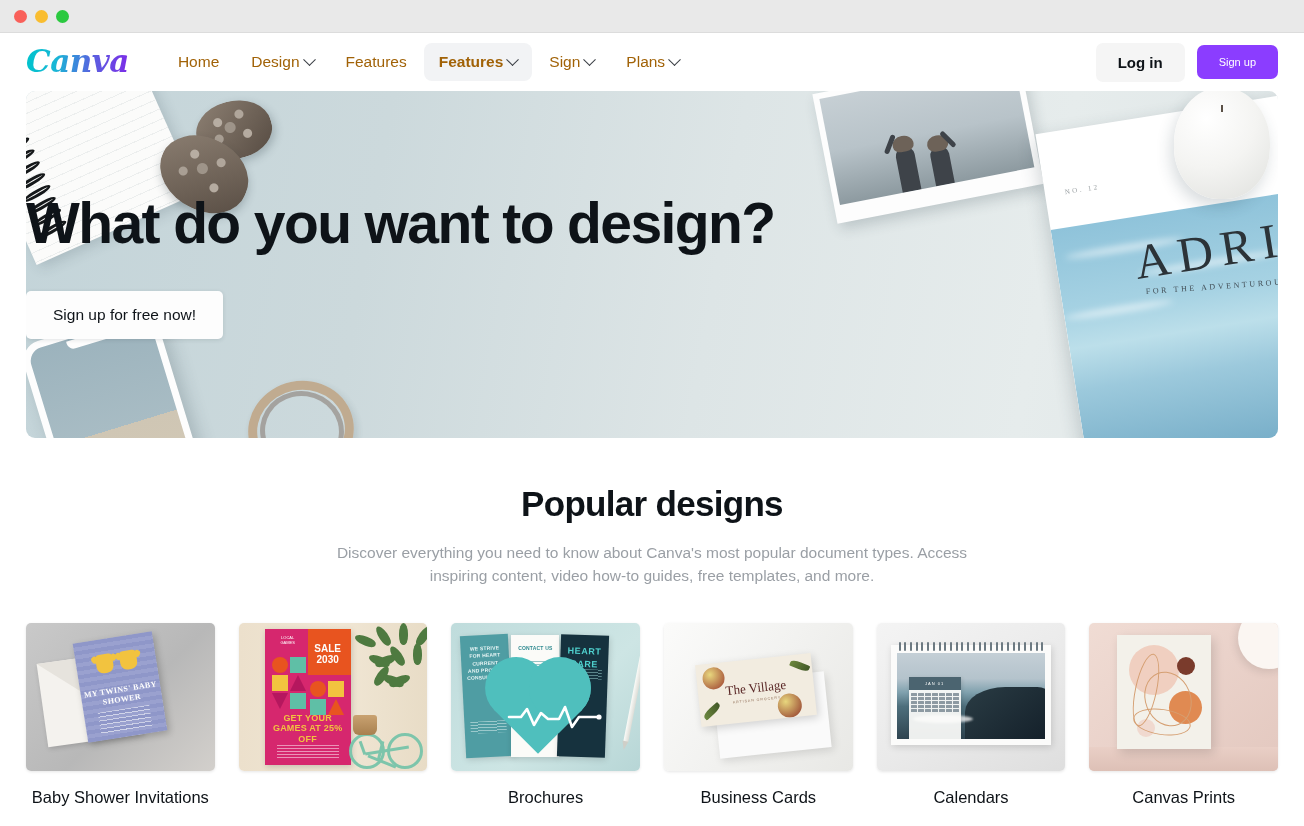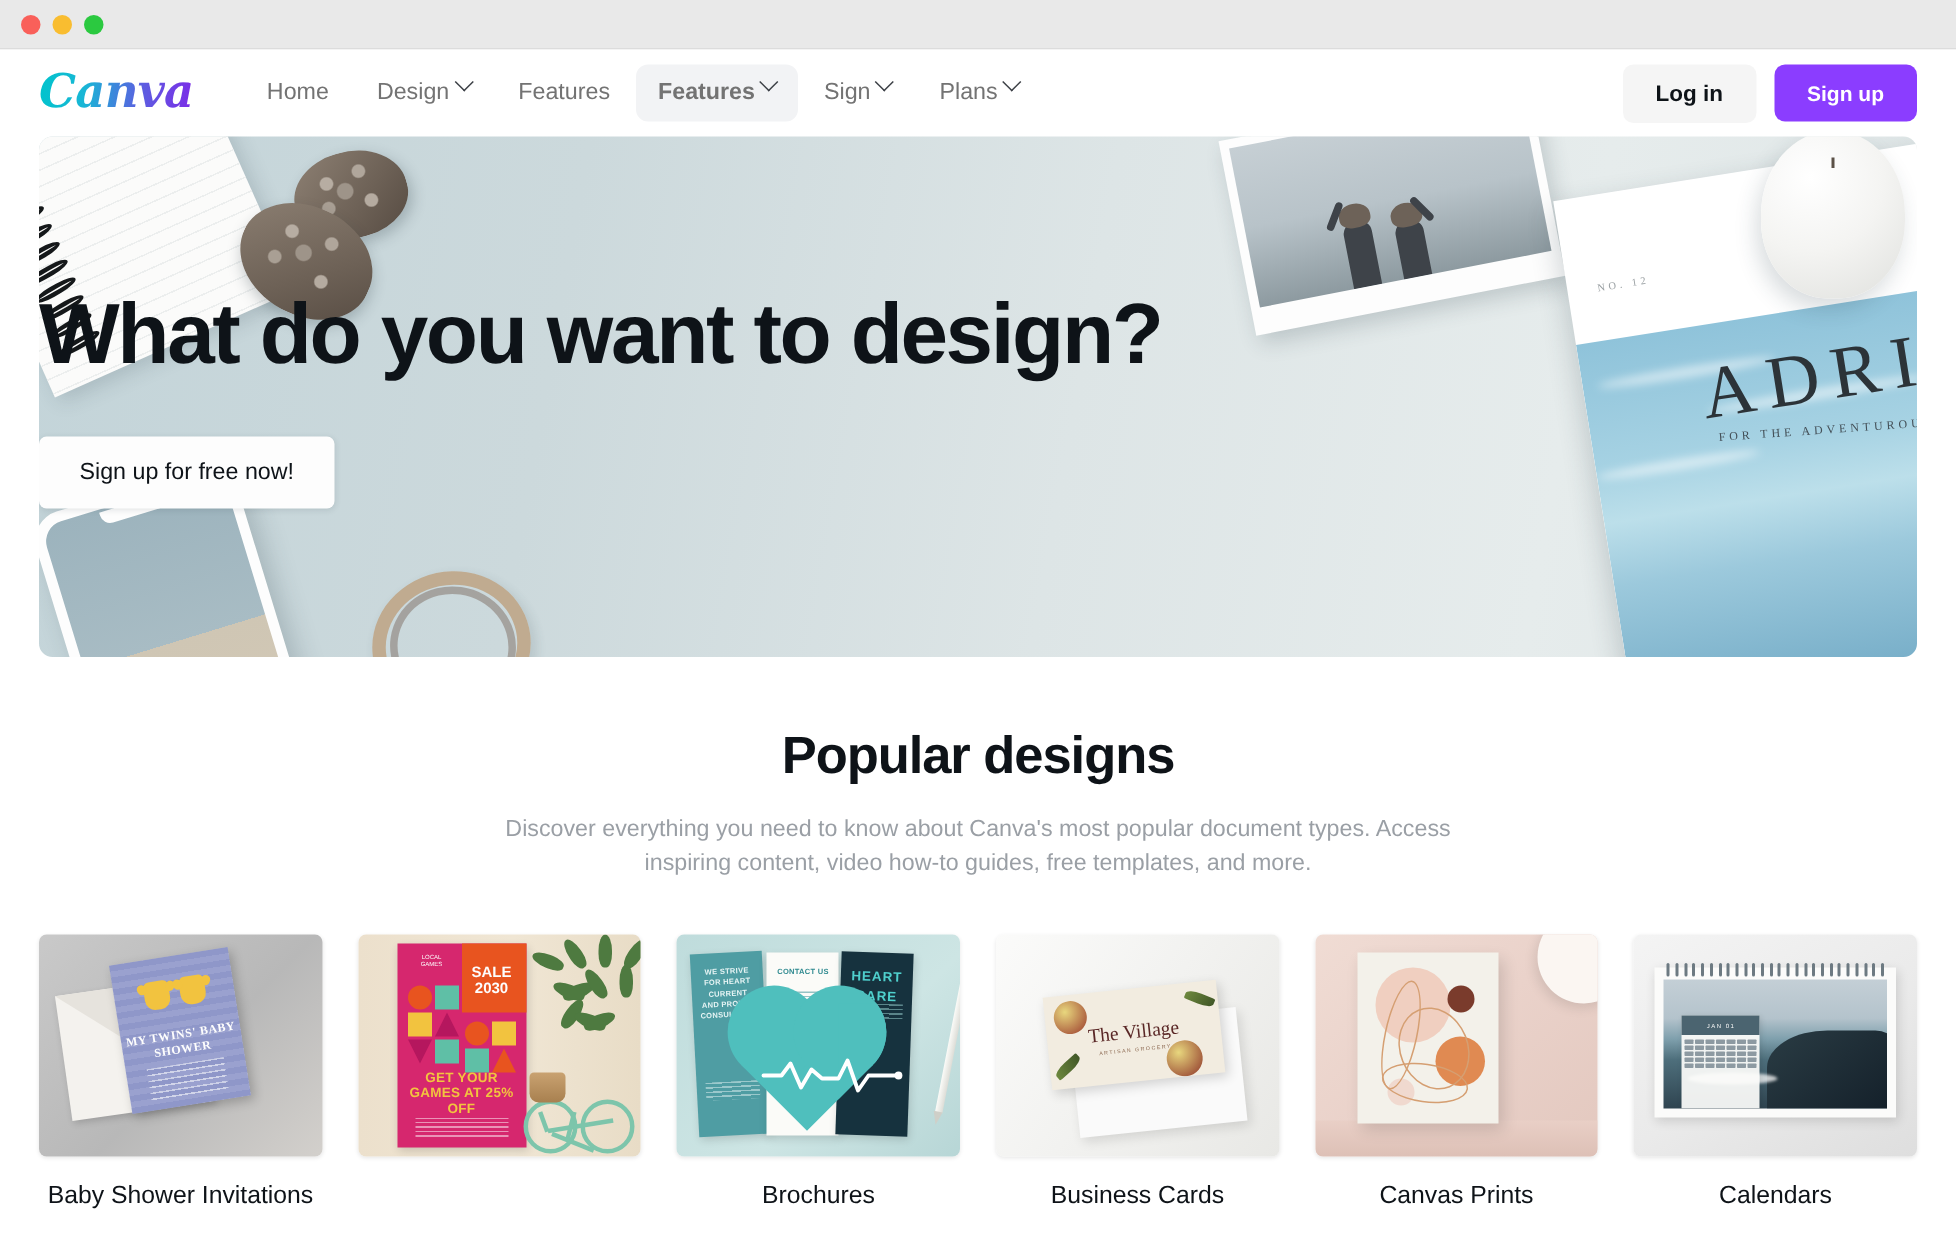--- a/index.html
+++ b/index.html
@@ -47,23 +47,24 @@
     background-clip: text;
     color: transparent;
     -webkit-text-fill-color: transparent;
     margin-right: 34px;
     padding-bottom: 3px;
     user-select: none;
   }
   .navlinks { display: flex; align-items: center; gap: 2px; }
   .navitem {
     display: flex;
+    align-items: center;
     gap: 5px;
     font-size: 15.5px;
-    color: #737373;
+    color: #a16207;
     padding: 10px 15px;
     border-radius: 8px;
     cursor: pointer;
     white-space: nowrap;
   }
   .navitem.active { background: #f2f3f5; font-weight: bold; }
   .chev {
     width: 9px; height: 9px;
     border-right: 1.6px solid #3b3f45;
     border-bottom: 1.6px solid #3b3f45;
@@ -76,30 +77,30 @@
     color: #0e1318;
     background: #f5f5f5;
     border: none;
     border-radius: 7px;
     padding: 11px 22px;
     cursor: pointer;
     font-family: inherit;
     font-weight: bold;
   }
   .btn-signup {
-    font-size: 14px;
+    font-size: 11px;
     color: #ffffff;
     background: #8b3dff;
     border: none;
     border-radius: 7px;
     padding: 11px 22px;
     margin-left: 12px;
     cursor: pointer;
     font-family: inherit;
-    font-weight: bold;
+    font-weight: normal;
   }
 
   
   .hero {
     position: relative;
     margin: 0 26px;
     height: 347px;
     border-radius: 9px;
     overflow: hidden;
     background: linear-gradient(100deg,#c3d4d9 0%, #ccd9dc 28%, #dde5e6 55%, #e6ecec 80%, #dfe6e7 100%);
@@ -780,110 +781,110 @@
           <div class="olive" style="left:2px;top:44px;transform:rotate(-36deg);"></div>
           <div class="olive" style="right:2px;top:8px;transform:rotate(28deg);"></div>
           <div class="bc-t">The Village</div>
           <div class="bc-s">ARTISAN GROCERY</div>
         </div>
       </div>
       <div class="card-label">Business Cards</div>
     </div>
 
     <div class="card">
+      <div class="thumb t5">
+        <div class="cal">
+          <div class="coil" id="coil">
+              <i></i>
+              <i></i>
+              <i></i>
+              <i></i>
+              <i></i>
+              <i></i>
+              <i></i>
+              <i></i>
+              <i></i>
+              <i></i>
+              <i></i>
+              <i></i>
+              <i></i>
+              <i></i>
+              <i></i>
+              <i></i>
+              <i></i>
+              <i></i>
+              <i></i>
+              <i></i>
+              <i></i>
+              <i></i>
+              <i></i>
+              <i></i>
+              <i></i>
+              <i></i>
+            </div>
+          <div class="photo">
+            <div class="cliff"></div>
+            <div class="surf"></div>
+            <div class="grid-panel">
+              <div class="gp-head">JAN 01</div>
+              <div class="gp-days" id="caldays">
+                  <i></i>
+                  <i></i>
+                  <i></i>
+                  <i></i>
+                  <i></i>
+                  <i></i>
+                  <i></i>
+                  <i></i>
+                  <i></i>
+                  <i></i>
+                  <i></i>
+                  <i></i>
+                  <i></i>
+                  <i></i>
+                  <i></i>
+                  <i></i>
+                  <i></i>
+                  <i></i>
+                  <i></i>
+                  <i></i>
+                  <i></i>
+                  <i></i>
+                  <i></i>
+                  <i></i>
+                  <i></i>
+                  <i></i>
+                  <i></i>
+                  <i></i>
+                  <i></i>
+                  <i></i>
+                  <i></i>
+                  <i></i>
+                  <i></i>
+                  <i></i>
+                  <i></i>
+                </div>
+            </div>
+          </div>
+        </div>
+      </div>
+      <div class="card-label">Calendars</div>
+    </div>
+
+    <div class="card">
       <div class="thumb t6">
         <div class="mirror"></div>
         <div class="shelf"></div>
         <div class="canvas">
           <div class="c-blush"></div>
           <div class="c-brown"></div>
           <div class="c-terra"></div>
           <div class="c-pale"></div>
           <div class="c-line" style="left:18px;top:18px;width:22px;height:74px;transform:rotate(12deg);"></div>
           <div class="c-line" style="left:28px;top:36px;width:46px;height:56px;transform:rotate(-22deg);"></div>
           <div class="c-line" style="left:16px;top:74px;width:58px;height:26px;transform:rotate(8deg);"></div>
         </div>
       </div>
       <div class="card-label">Canvas Prints</div>
     </div>
 
-    <div class="card">
-      <div class="thumb t5">
-        <div class="cal">
-          <div class="coil" id="coil">
-              <i></i>
-              <i></i>
-              <i></i>
-              <i></i>
-              <i></i>
-              <i></i>
-              <i></i>
-              <i></i>
-              <i></i>
-              <i></i>
-              <i></i>
-              <i></i>
-              <i></i>
-              <i></i>
-              <i></i>
-              <i></i>
-              <i></i>
-              <i></i>
-              <i></i>
-              <i></i>
-              <i></i>
-              <i></i>
-              <i></i>
-              <i></i>
-              <i></i>
-              <i></i>
-            </div>
-          <div class="photo">
-            <div class="cliff"></div>
-            <div class="surf"></div>
-            <div class="grid-panel">
-              <div class="gp-head">JAN 01</div>
-              <div class="gp-days" id="caldays">
-                  <i></i>
-                  <i></i>
-                  <i></i>
-                  <i></i>
-                  <i></i>
-                  <i></i>
-                  <i></i>
-                  <i></i>
-                  <i></i>
-                  <i></i>
-                  <i></i>
-                  <i></i>
-                  <i></i>
-                  <i></i>
-                  <i></i>
-                  <i></i>
-                  <i></i>
-                  <i></i>
-                  <i></i>
-                  <i></i>
-                  <i></i>
-                  <i></i>
-                  <i></i>
-                  <i></i>
-                  <i></i>
-                  <i></i>
-                  <i></i>
-                  <i></i>
-                  <i></i>
-                  <i></i>
-                  <i></i>
-                  <i></i>
-                  <i></i>
-                  <i></i>
-                  <i></i>
-                </div>
-            </div>
-          </div>
-        </div>
-      </div>
-      <div class="card-label">Calendars</div>
-    </div>
-
   </div>
 </div>
 
 </body></html>

